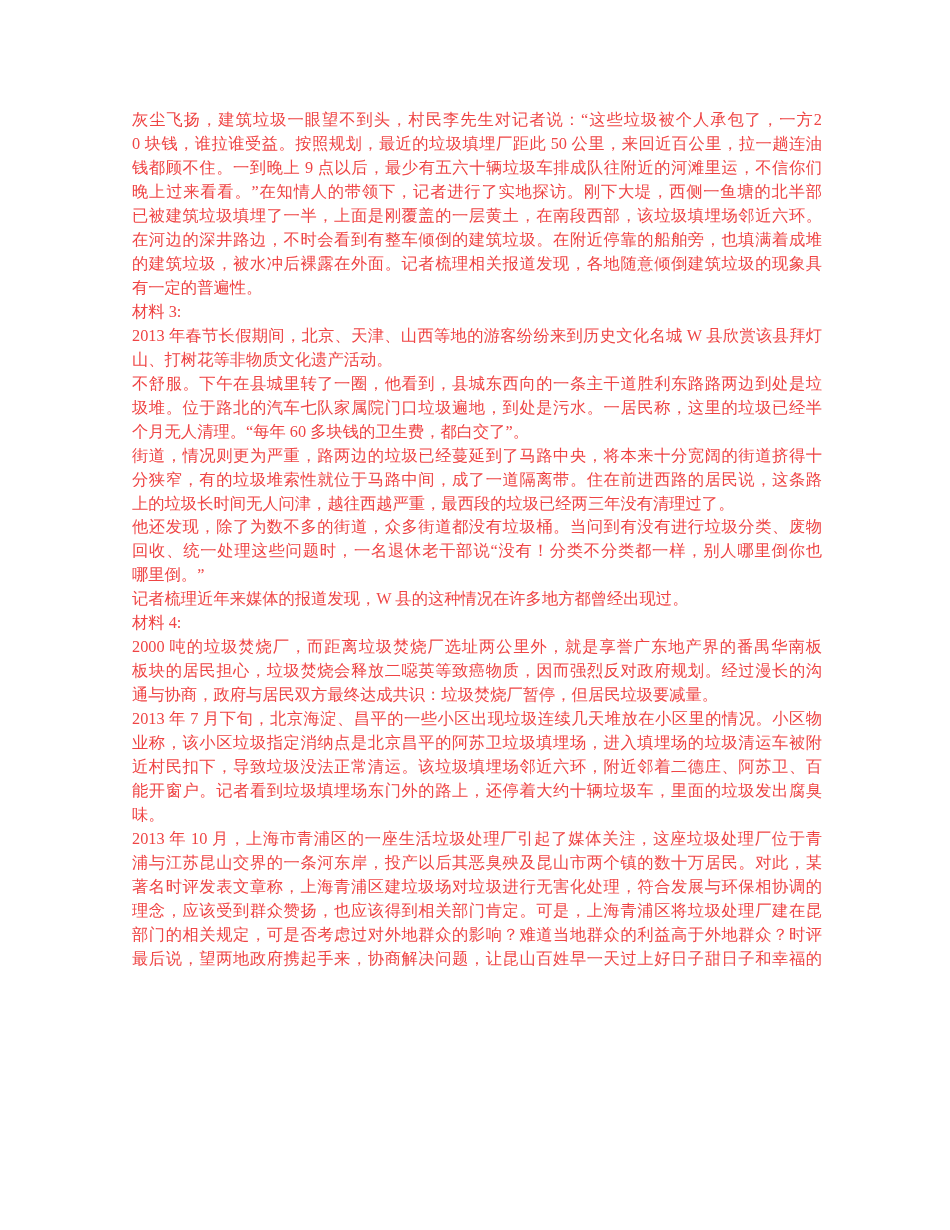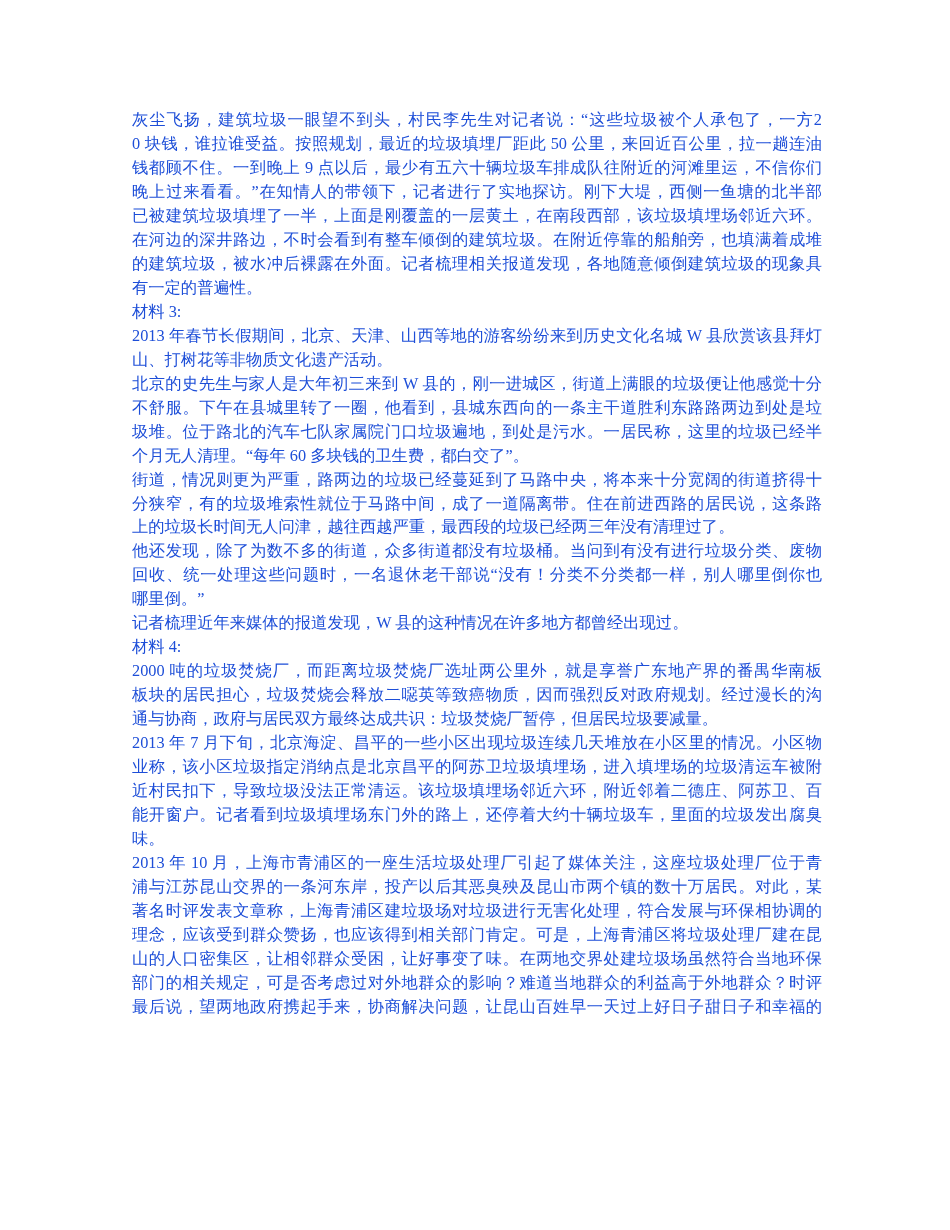--- a/index.html
+++ b/index.html
@@ -15,21 +15,21 @@
   }
   .page {
     position: absolute;
     left: 132px;
     top: 108px;
     width: 690px;
   }
   .doc-line {
     font-family: "Liberation Serif", "DejaVu Serif", serif;
     font-size: 16.3px;
-    color: #1d4ed8;
+    color: #ef4444;
     line-height: 23.97px;
     height: 23.97px;
     overflow: hidden;
     text-align: justify;
     text-align-last: justify;
     text-justify: inter-character;
   }
   .doc-line.end {
     text-align-last: left;
   }
@@ -43,21 +43,20 @@
       <div class="doc-line">0 块钱，谁拉谁受益。按照规划，最近的垃圾填埋厂距此 50 公里，来回近百公里，拉一趟连油</div>
       <div class="doc-line">钱都顾不住。一到晚上 9 点以后，最少有五六十辆垃圾车排成队往附近的河滩里运，不信你们</div>
       <div class="doc-line">晚上过来看看。”在知情人的带领下，记者进行了实地探访。刚下大堤，西侧一鱼塘的北半部</div>
       <div class="doc-line">已被建筑垃圾填埋了一半，上面是刚覆盖的一层黄土，在南段西部，该垃圾填埋场邻近六环。</div>
       <div class="doc-line">在河边的深井路边，不时会看到有整车倾倒的建筑垃圾。在附近停靠的船舶旁，也填满着成堆</div>
       <div class="doc-line">的建筑垃圾，被水冲后裸露在外面。记者梳理相关报道发现，各地随意倾倒建筑垃圾的现象具</div>
       <div class="doc-line end">有一定的普遍性。</div>
       <div class="doc-line end">材料 3:</div>
       <div class="doc-line">2013 年春节长假期间，北京、天津、山西等地的游客纷纷来到历史文化名城 W 县欣赏该县拜灯</div>
       <div class="doc-line end">山、打树花等非物质文化遗产活动。</div>
-      <div class="doc-line">北京的史先生与家人是大年初三来到 W 县的，刚一进城区，街道上满眼的垃圾便让他感觉十分</div>
       <div class="doc-line">不舒服。下午在县城里转了一圈，他看到，县城东西向的一条主干道胜利东路路两边到处是垃</div>
       <div class="doc-line">圾堆。位于路北的汽车七队家属院门口垃圾遍地，到处是污水。一居民称，这里的垃圾已经半</div>
       <div class="doc-line end">个月无人清理。“每年 60 多块钱的卫生费，都白交了”。</div>
       <div class="doc-line">街道，情况则更为严重，路两边的垃圾已经蔓延到了马路中央，将本来十分宽阔的街道挤得十</div>
       <div class="doc-line">分狭窄，有的垃圾堆索性就位于马路中间，成了一道隔离带。住在前进西路的居民说，这条路</div>
       <div class="doc-line end">上的垃圾长时间无人问津，越往西越严重，最西段的垃圾已经两三年没有清理过了。</div>
       <div class="doc-line">他还发现，除了为数不多的街道，众多街道都没有垃圾桶。当问到有没有进行垃圾分类、废物</div>
       <div class="doc-line">回收、统一处理这些问题时，一名退休老干部说“没有！分类不分类都一样，别人哪里倒你也</div>
       <div class="doc-line end">哪里倒。”</div>
       <div class="doc-line end">记者梳理近年来媒体的报道发现，W 县的这种情况在许多地方都曾经出现过。</div>
@@ -67,17 +66,16 @@
       <div class="doc-line end">通与协商，政府与居民双方最终达成共识：垃圾焚烧厂暂停，但居民垃圾要减量。</div>
       <div class="doc-line">2013 年 7 月下旬，北京海淀、昌平的一些小区出现垃圾连续几天堆放在小区里的情况。小区物</div>
       <div class="doc-line">业称，该小区垃圾指定消纳点是北京昌平的阿苏卫垃圾填埋场，进入填埋场的垃圾清运车被附</div>
       <div class="doc-line">近村民扣下，导致垃圾没法正常清运。该垃圾填埋场邻近六环，附近邻着二德庄、阿苏卫、百</div>
       <div class="doc-line">能开窗户。记者看到垃圾填埋场东门外的路上，还停着大约十辆垃圾车，里面的垃圾发出腐臭</div>
       <div class="doc-line end">味。</div>
       <div class="doc-line">2013 年 10 月，上海市青浦区的一座生活垃圾处理厂引起了媒体关注，这座垃圾处理厂位于青</div>
       <div class="doc-line">浦与江苏昆山交界的一条河东岸，投产以后其恶臭殃及昆山市两个镇的数十万居民。对此，某</div>
       <div class="doc-line">著名时评发表文章称，上海青浦区建垃圾场对垃圾进行无害化处理，符合发展与环保相协调的</div>
       <div class="doc-line">理念，应该受到群众赞扬，也应该得到相关部门肯定。可是，上海青浦区将垃圾处理厂建在昆</div>
-      <div class="doc-line">山的人口密集区，让相邻群众受困，让好事变了味。在两地交界处建垃圾场虽然符合当地环保</div>
       <div class="doc-line">部门的相关规定，可是否考虑过对外地群众的影响？难道当地群众的利益高于外地群众？时评</div>
       <div class="doc-line">最后说，望两地政府携起手来，协商解决问题，让昆山百姓早一天过上好日子甜日子和幸福的</div>
     </div>
 </div>
 
 </body></html>

